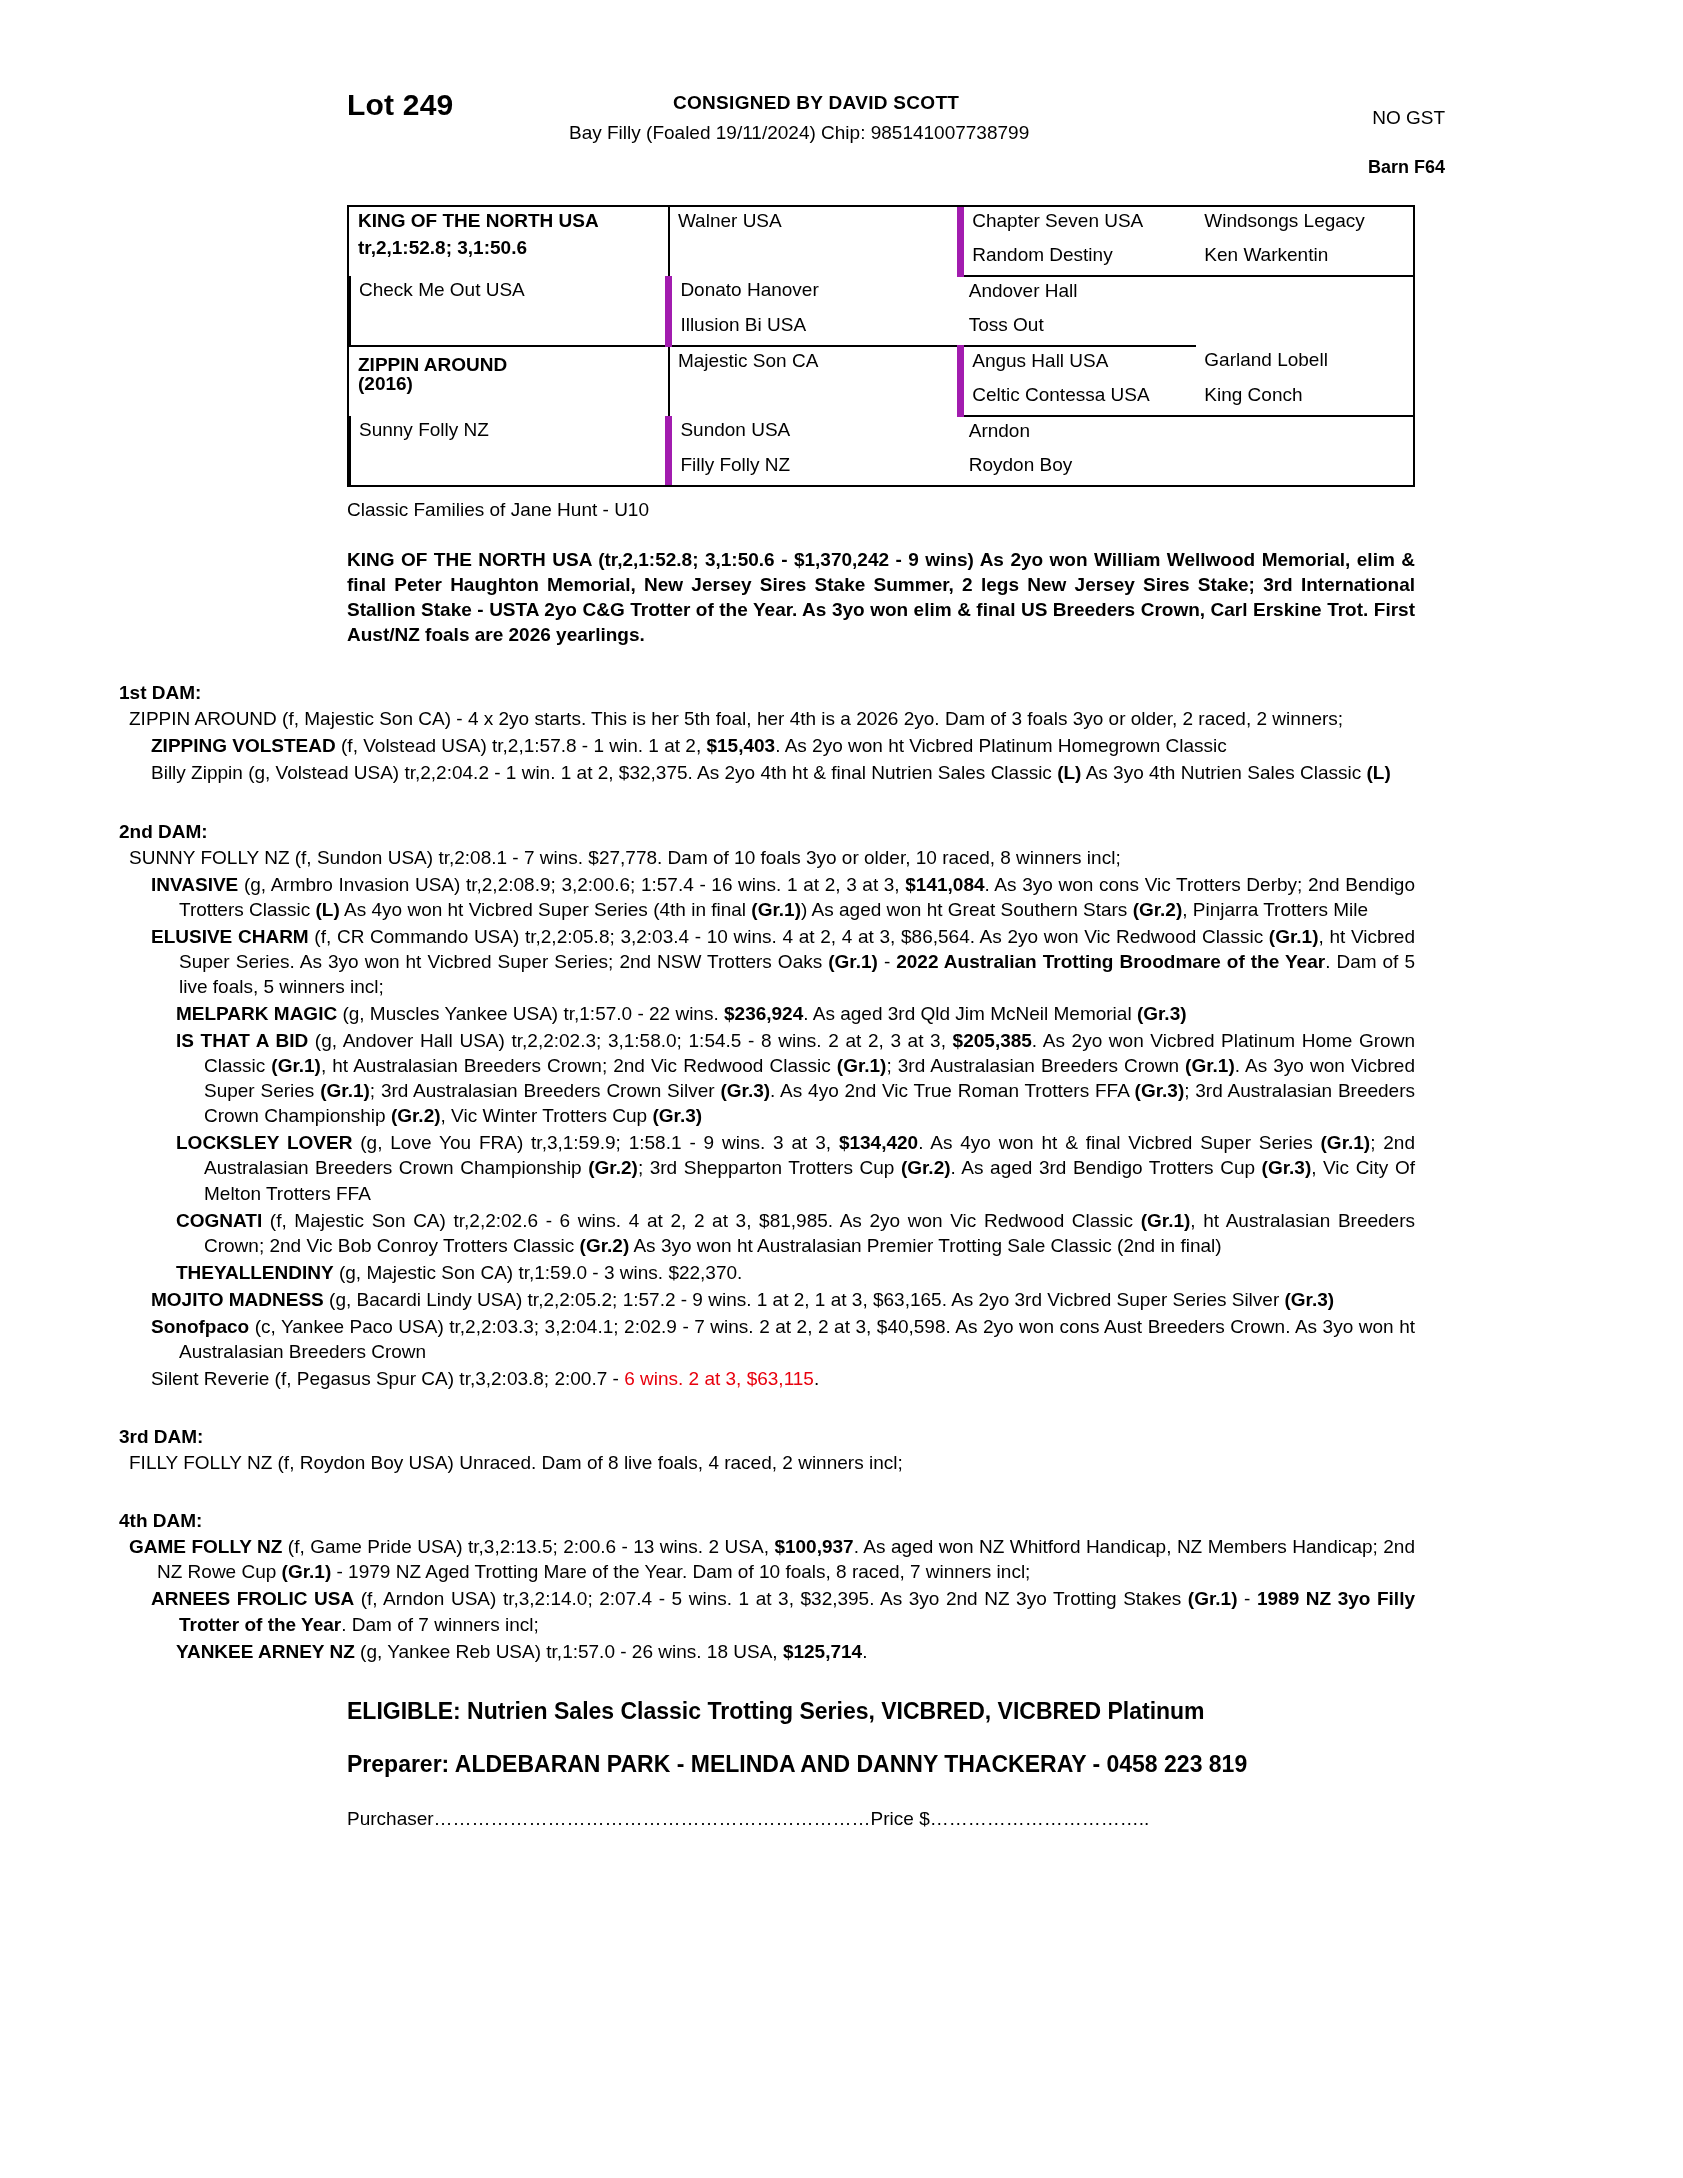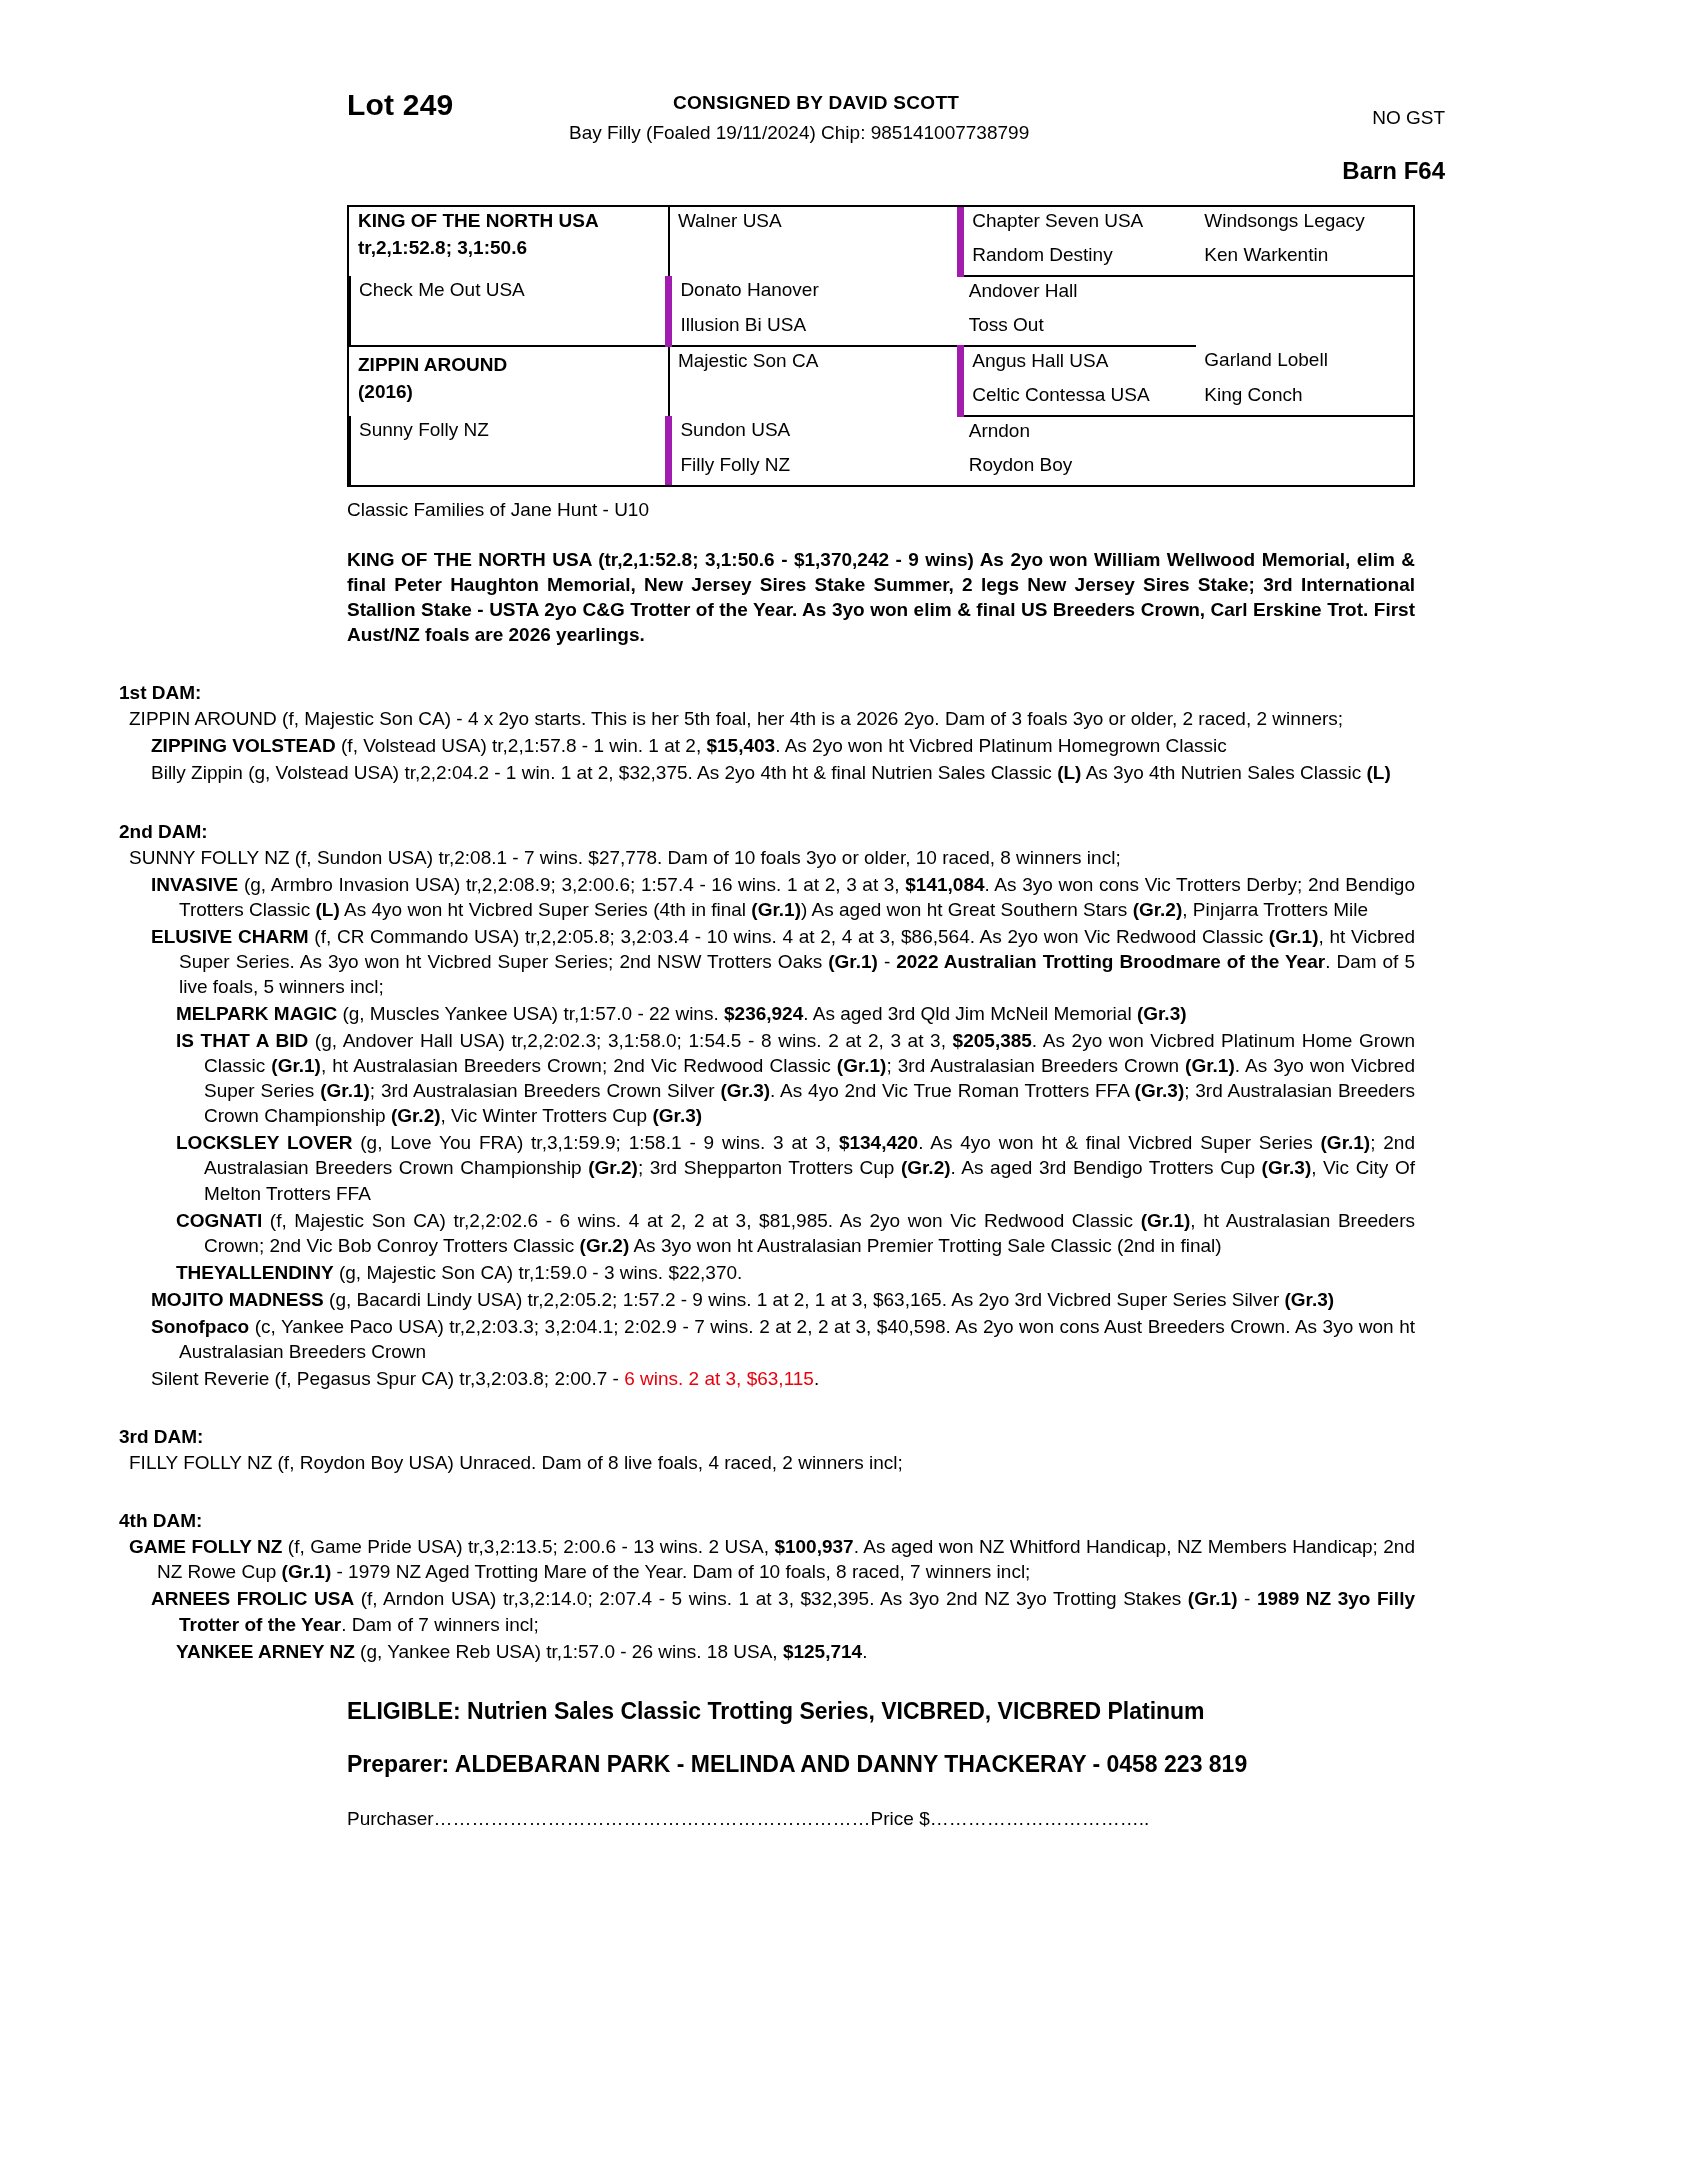--- a/index.html
+++ b/index.html
@@ -53,21 +53,21 @@
     position: absolute;
     right: 119px;
     top: 59px;
     font-size: 19px;
     font-weight: normal;
   }
   .barn {
     position: absolute;
     right: 119px;
     top: 109px;
-    font-size: 24px;
+    font-size: 18px;
     font-weight: bold;
   }
 
   
   .ped-wrap {
     margin-top: 48px;
     margin-left: 228px;
     margin-right: 149px;
     border: 2px solid #000;
   }
@@ -174,21 +174,21 @@
         <td class="col3">Donato Hanover</td>
         <td class="col4">Andover Hall</td>
       </tr>
       <tr>
         <td class="col3 rowdiv">Illusion Bi USA</td>
         <td class="col4 rowdiv">Toss Out</td>
       </tr>
       <tr>
         <td class="col1" rowspan="2">
           <div class="sireline" style="margin-top:4px;">ZIPPIN AROUND</div>
-          <div class="sireline" style="margin-top:8px;">(2016)</div>
+          <div class="sireline" style="">(2016)</div>
         </td>
         <td class="col2" rowspan="2">Majestic Son CA</td>
         <td class="col3">Angus Hall USA</td>
         <td class="col4">Garland Lobell</td>
       </tr>
       <tr>
         <td class="col3 rowdiv">Celtic Contessa USA</td>
         <td class="col4 rowdiv">King Conch</td>
       </tr>
       <tr>

